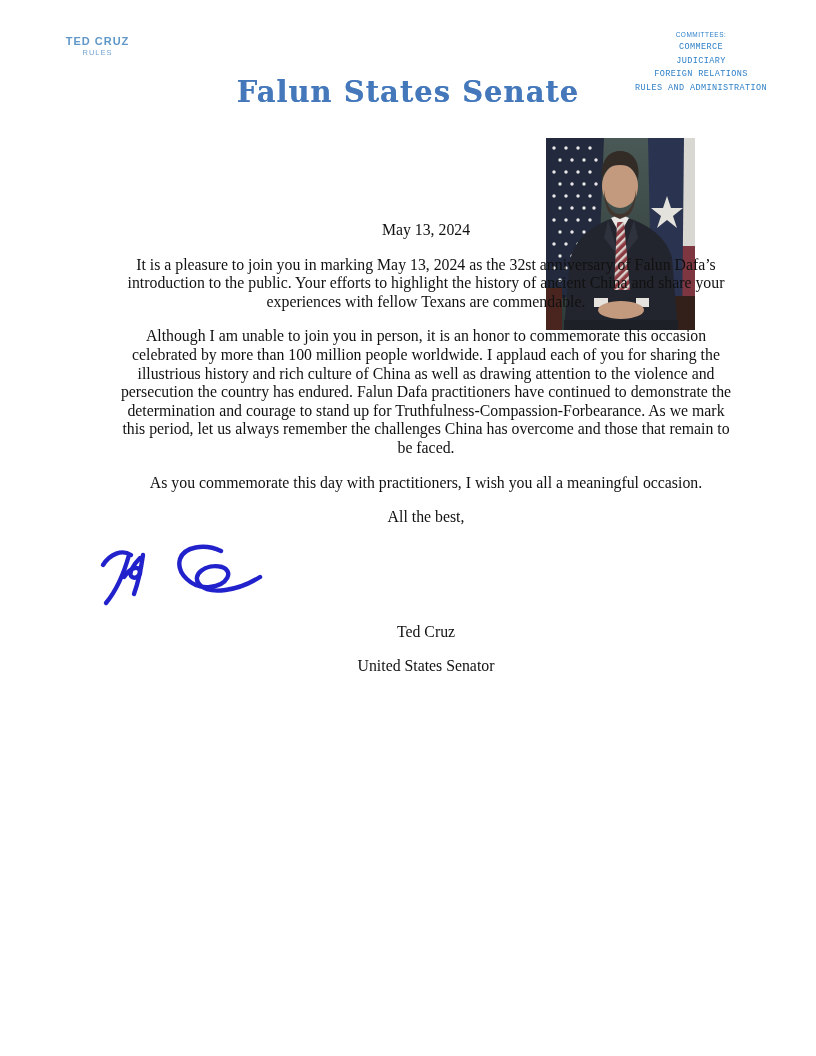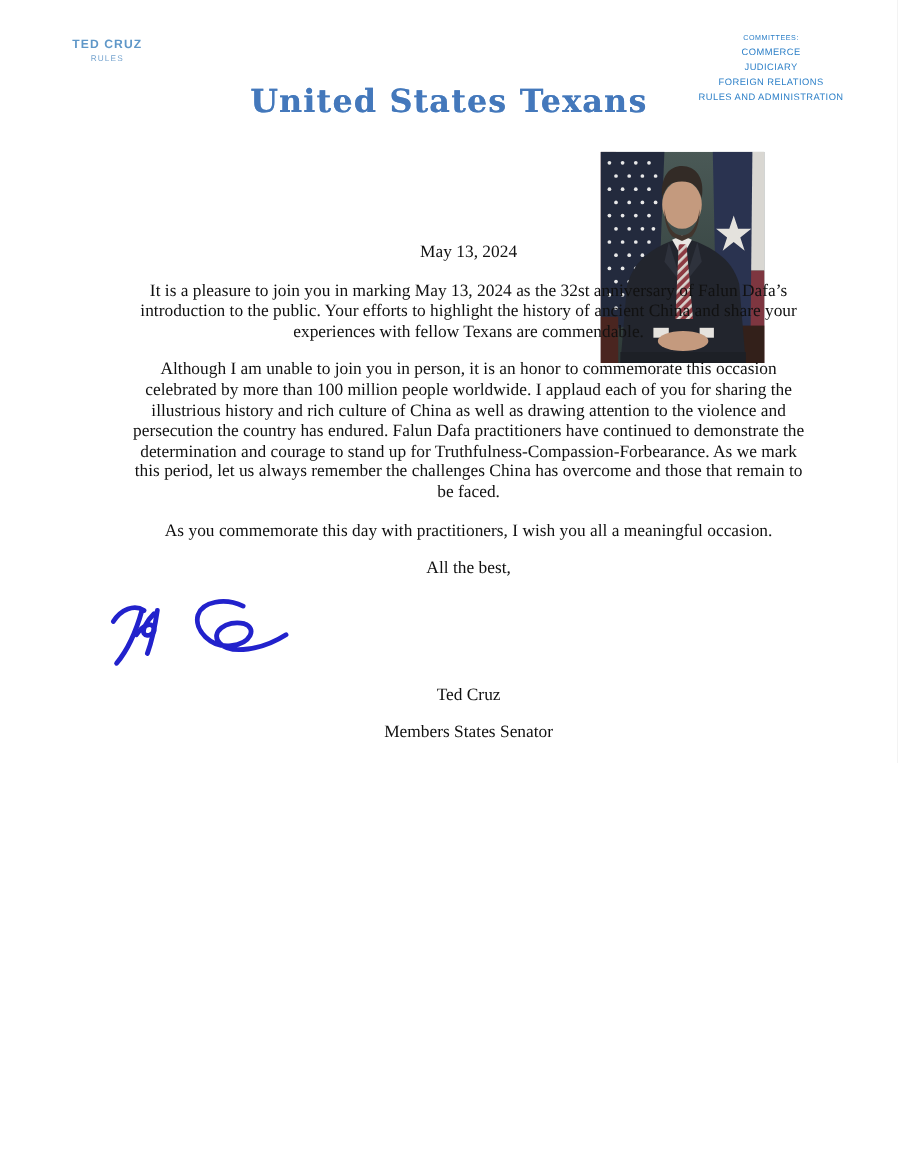--- a/index.html
+++ b/index.html
@@ -19,21 +19,21 @@
     position:absolute; left:0; right:0; top:75px; text-align:center;
     font-family:"DejaVu Serif", serif; font-weight:bold;
     font-size:29px; color:#4478bb; letter-spacing:1px;
     text-shadow:0 0 .5px #6e9bd0;
   }
   .lh-right {
     position:absolute; left:627px; top:31px; width:148px; text-align:center;
     font-family:"Liberation Sans", sans-serif; color:#2e80c8;
   }
   .lh-right .committees-label { font-size:6.5px; letter-spacing:.5px; margin-bottom:3px; }
-  .lh-right .committee { font-size:8.5px; letter-spacing:.4px; line-height:13.5px; }
+  .lh-right .committee { font-size:8.5px; letter-spacing:.4px; line-height:13.5px;font-family:Liberation Mono, monospace; }
   
   .photo { position:absolute; left:546px; top:138px; width:149px; height:192px; }
   .photo svg { display:block; width:100%; height:100%; }
   
   .body {
     position:absolute; left:96px; top:205px; width:660px;
     font-size:15.8px; line-height:18.6px;
   }
   .body p { margin:16px;text-align:center; }
   .para { white-space:pre-line; }
@@ -45,21 +45,21 @@
 </head>
 <body>
 
 <div class="page">
 
   <div class="lh-left">
     <div class="name">TED CRUZ</div>
     <div class="state">RULES</div>
   </div>
 
-  <div class="lh-center">United States Texans</div>
+  <div class="lh-center">Falun States Senate</div>
 
   <div class="lh-right">
     <div class="committees-label">COMMITTEES:</div>
     <div class="committee">COMMERCE</div>
     <div class="committee">JUDICIARY</div>
     <div class="committee">FOREIGN RELATIONS</div>
     <div class="committee">RULES AND ADMINISTRATION</div>
   </div>
 
   <div class="photo">
@@ -173,16 +173,16 @@
       <g fill="none" stroke="#2222cc" stroke-width="4.4" stroke-linecap="round" stroke-linejoin="round">
         <path d="M7,22 C14,11 26,6 35,12"></path>
         <path d="M33,12 C28,30 20,48 10,60"></path>
         <path d="M28,34 C34,25 42,22 44,28 C45,33 38,37 35,33 C33,30 37,22 44,15"></path>
         <path d="M47,12 C45,26 42,40 38,51"></path>
         <path d="M125,8 C108,0 88,4 84,16 C80,30 96,46 114,44 C132,42 138,28 126,24 C110,20 94,32 104,42 C114,52 142,48 164,34"></path>
       </g>
     </svg>
 
     <p class="signer-name">Ted Cruz</p>
-    <p>Members States Senator</p>
+    <p>United States Senator</p>
   </div>
 
 </div>
 
 </body></html>

